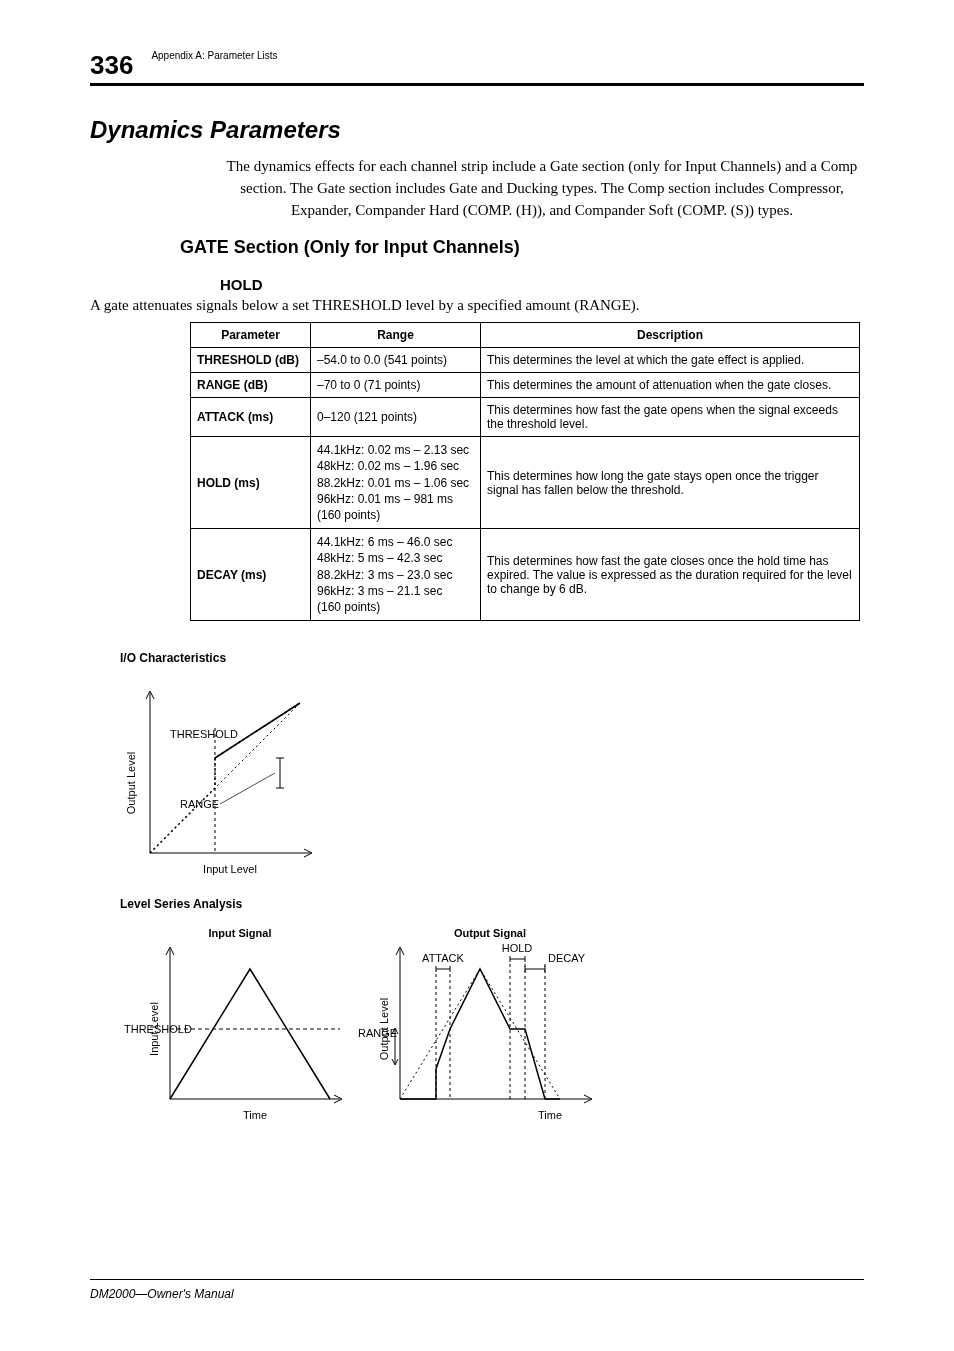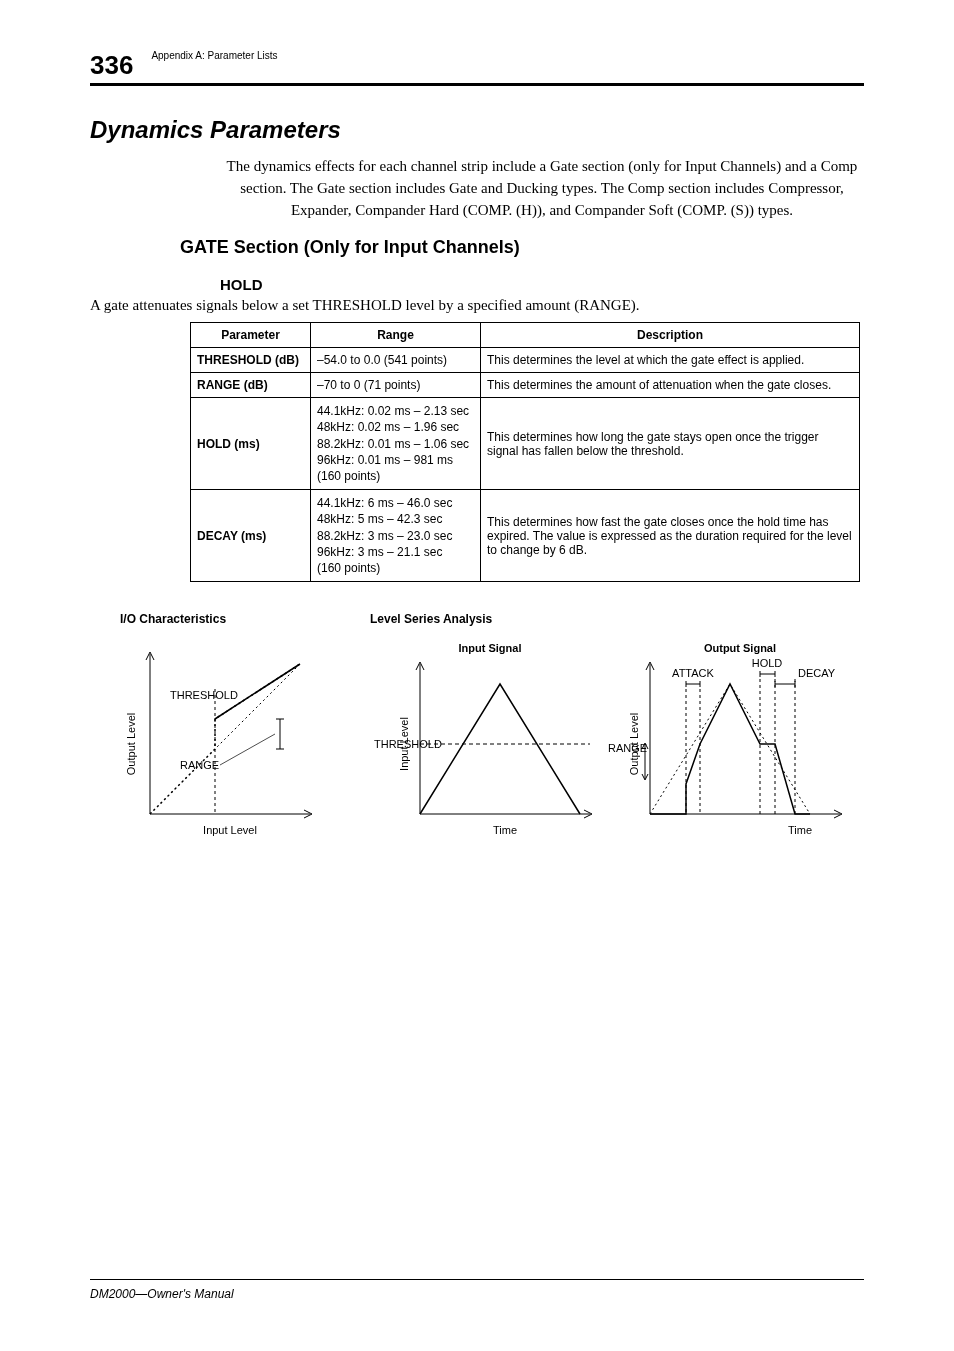--- a/index.html
+++ b/index.html
@@ -86,20 +86,21 @@
   }
   table.param-table td.range-col {
     width: 170px;
   }
   .multiline { line-height: 1.35; }
   .charts-row {
     margin-top: 30px;
     margin-left: 30px;
     display: flex;
     gap: 0;
+    flex-direction: column;
   }
   .chart-block { position: relative; }
   .chart-title {
     font-family: Arial, Helvetica, sans-serif;
     font-size: 12px;
     font-weight: bold;
     margin-bottom: 8px;
   }
   .footer {
     position: absolute;
@@ -145,20 +146,25 @@
   <tbody>
     <tr>
       <td class="param-name">THRESHOLD (dB)</td>
       <td class="range-col">–54.0 to 0.0 (541 points)</td>
       <td>This determines the level at which the gate effect is applied.</td>
     </tr>
     <tr>
       <td class="param-name">RANGE (dB)</td>
       <td class="range-col">–70 to 0 (71 points)</td>
       <td>This determines the amount of attenuation when the gate closes.</td>
+    </tr>
+    <tr>
+      <td class="param-name">ATTACK (ms)</td>
+      <td class="range-col">0–120 (121 points)</td>
+      <td>This determines how fast the gate opens when the signal exceeds the threshold level.</td>
     </tr>
     <tr>
       <td class="param-name">HOLD (ms)</td>
       <td class="range-col multiline">44.1kHz: 0.02 ms – 2.13 sec<br>48kHz: 0.02 ms – 1.96 sec<br>88.2kHz: 0.01 ms – 1.06 sec<br>96kHz: 0.01 ms – 981 ms<br>(160 points)</td>
       <td>This determines how long the gate stays open once the trigger signal has fallen below the threshold.</td>
     </tr>
     <tr>
       <td class="param-name">DECAY (ms)</td>
       <td class="range-col multiline">44.1kHz: 6 ms – 46.0 sec<br>48kHz: 5 ms – 42.3 sec<br>88.2kHz: 3 ms – 23.0 sec<br>96kHz: 3 ms – 21.1 sec<br>(160 points)</td>
       <td>This determines how fast the gate closes once the hold time has expired. The value is expressed as the duration required for the level to change by 6 dB.</td>

